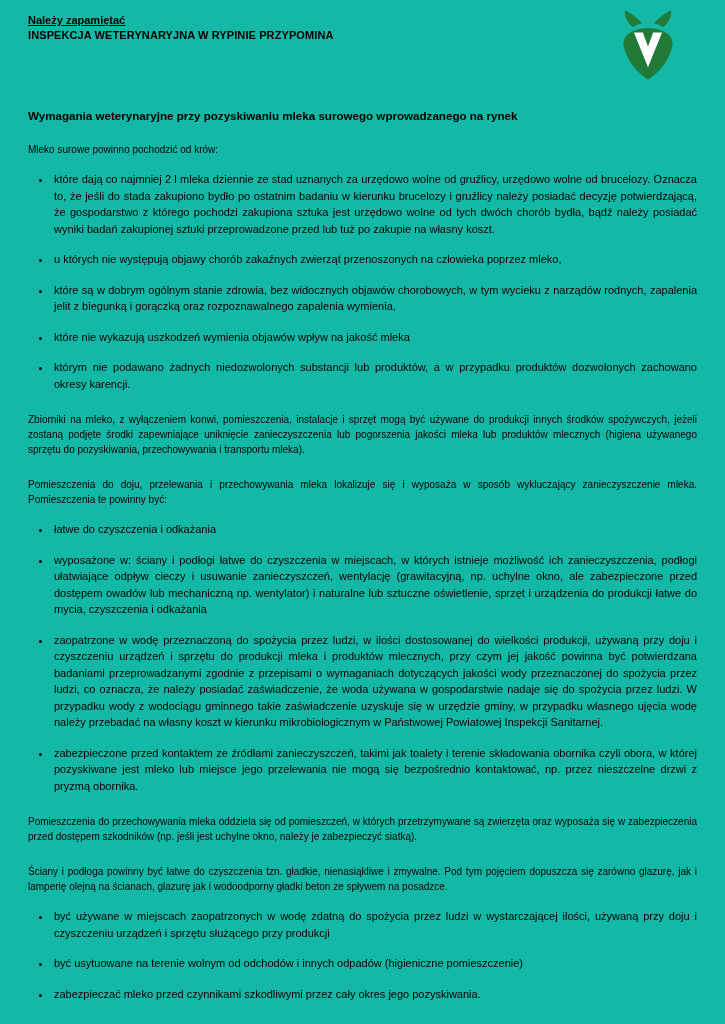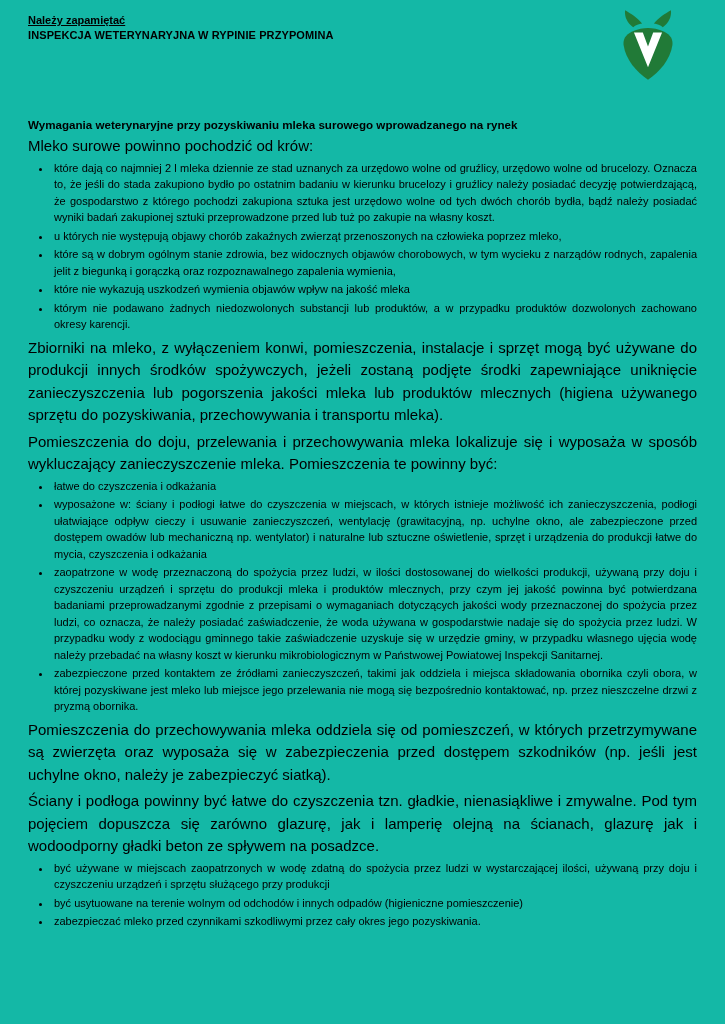--- a/index.html
+++ b/index.html
@@ -36,39 +36,39 @@
     width: 74px;
     height: 74px;
     flex-shrink: 0;
     margin-right: 12px;
     margin-top: -6px;
   }
   .logo svg { width: 100%; height: 100%; display: block; }
   .subtitle {
     font-size: 11.6px;
     font-weight: bold;
-    margin-top: 36px;
+    margin-top: 27px;
   }
   p.body-par {
-    font-size: 15px;
+    font-size: 10px;
     line-height: 1.5;
     text-align: justify;
-    margin-top: 4px;
+    margin-top: 20px;
   }
   ul.bullet-list {
     margin-top: 2px;
     padding-left: 24px;
     list-style: disc outside;
   }
   ul.bullet-list li {
     font-size: 11px;
     line-height: 1.5;
     text-align: justify;
     padding-left: 2px;
-    margin-top: 2px;
+    margin-top: 14px;
   }
 </style>
 </head>
 <body>
 
 <div class="page">
 
   <header class="doc-header">
     <div>
       <div class="note">Należy zapamiętać</div>
@@ -99,21 +99,21 @@
   </ul>
 
   <p class="body-par">Zbiorniki na mleko, z wyłączeniem konwi, pomieszczenia, instalacje i sprzęt mogą być używane do produkcji innych środków spożywczych, jeżeli zostaną podjęte środki zapewniające uniknięcie zanieczyszczenia lub pogorszenia jakości mleka lub produktów mlecznych (higiena używanego sprzętu do pozyskiwania, przechowywania i transportu mleka).</p>
 
   <p class="body-par">Pomieszczenia do doju, przelewania i przechowywania mleka lokalizuje się i wyposaża w sposób wykluczający zanieczyszczenie mleka. Pomieszczenia te powinny być:</p>
 
   <ul class="bullet-list">
     <li>łatwe do czyszczenia i odkażania</li>
     <li>wyposażone w: ściany i podłogi łatwe do czyszczenia w miejscach, w których istnieje możliwość ich zanieczyszczenia, podłogi ułatwiające odpływ cieczy i usuwanie zanieczyszczeń, wentylację (grawitacyjną, np. uchylne okno, ale zabezpieczone przed dostępem owadów lub mechaniczną np. wentylator) i naturalne lub sztuczne oświetlenie, sprzęt i urządzenia do produkcji łatwe do mycia, czyszczenia i odkażania</li>
     <li>zaopatrzone w wodę przeznaczoną do spożycia przez ludzi, w ilości dostosowanej do wielkości produkcji, używaną przy doju i czyszczeniu urządzeń i sprzętu do produkcji mleka i produktów mlecznych, przy czym jej jakość powinna być potwierdzana badaniami przeprowadzanymi zgodnie z przepisami o wymaganiach dotyczących jakości wody przeznaczonej do spożycia przez ludzi, co oznacza, że należy posiadać zaświadczenie, że woda używana w gospodarstwie nadaje się do spożycia przez ludzi. W przypadku wody z wodociągu gminnego takie zaświadczenie uzyskuje się w urzędzie gminy, w przypadku własnego ujęcia wodę należy przebadać na własny koszt w kierunku mikrobiologicznym w Państwowej Powiatowej Inspekcji Sanitarnej.</li>
-    <li>zabezpieczone przed kontaktem ze źródłami zanieczyszczeń, takimi jak oddziela i miejsca składowania obornika czyli obora, w której pozyskiwane jest mleko lub miejsce jego przelewania nie mogą się bezpośrednio kontaktować, np. przez nieszczelne drzwi z pryzmą obornika.</li>
+    <li>zabezpieczone przed kontaktem ze źródłami zanieczyszczeń, takimi jak toalety i terenie składowania obornika czyli obora, w której pozyskiwane jest mleko lub miejsce jego przelewania nie mogą się bezpośrednio kontaktować, np. przez nieszczelne drzwi z pryzmą obornika.</li>
   </ul>
 
   <p class="body-par">Pomieszczenia do przechowywania mleka oddziela się od pomieszczeń, w których przetrzymywane są zwierzęta oraz wyposaża się w zabezpieczenia przed dostępem szkodników (np. jeśli jest uchylne okno, należy je zabezpieczyć siatką).</p>
 
   <p class="body-par">Ściany i podłoga powinny być łatwe do czyszczenia tzn. gładkie, nienasiąkliwe i zmywalne. Pod tym pojęciem dopuszcza się zarówno glazurę, jak i lamperię olejną na ścianach, glazurę jak i wodoodporny gładki beton ze spływem na posadzce.</p>
 
 
   <ul class="bullet-list">
     <li>być używane w miejscach zaopatrzonych w wodę zdatną do spożycia przez ludzi w wystarczającej ilości, używaną przy doju i czyszczeniu urządzeń i sprzętu służącego przy produkcji</li>
     <li>być usytuowane na terenie wolnym od odchodów i innych odpadów (higieniczne pomieszczenie)</li>

